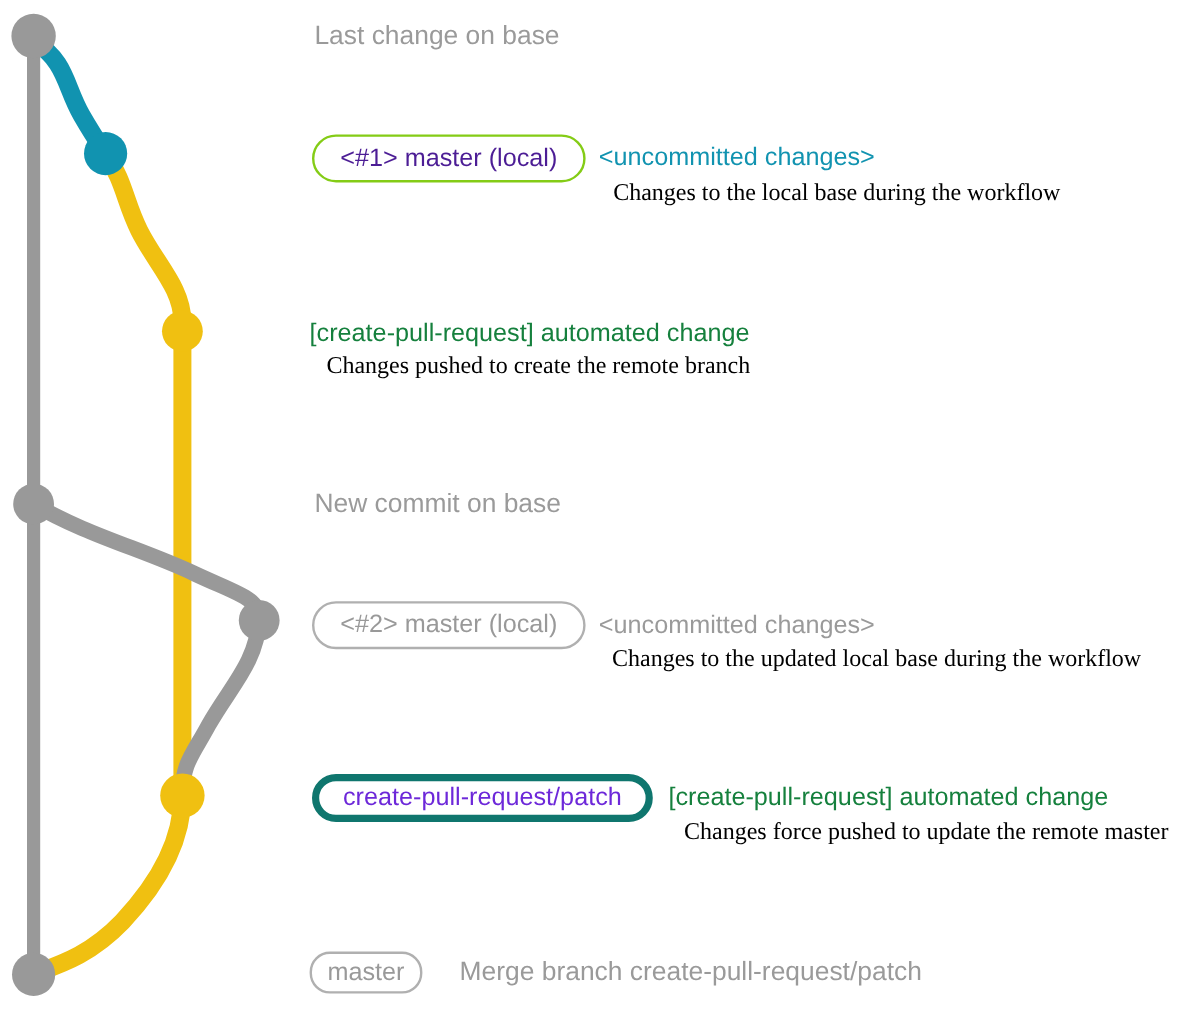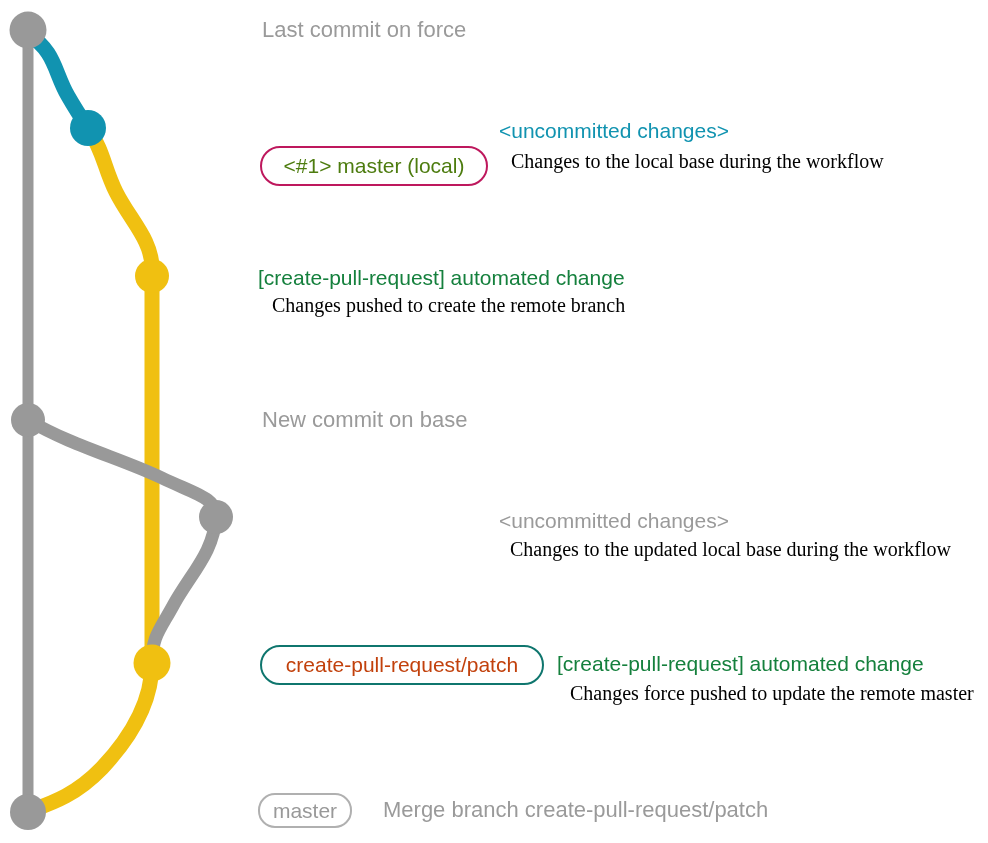--- a/index.html
+++ b/index.html
@@ -31,23 +31,23 @@
     position: absolute;
     box-sizing: border-box;
     display: flex;
     align-items: center;
     justify-content: center;
     border-radius: 20px;
     font-size: 21px;
     white-space: nowrap;
     background: #ffffff;
   }
-  .tag-teal   { border: 2px solid #be185d; color: #4d7c0f; margin-top: 34px; }
+  .tag-teal   { border: 2px solid #84cc16; color: #4c1d95; }
   .tag-gray   { border: 2px solid #b0b0b0; color: #999999; }
-  .tag-yellow { border: 2px solid #0f766e; color: #c2410c; }
+  .tag-yellow { border: 6px solid #0f766e; color: #6d28d9; }
 
   .tag-1 { left: 260px; top: 112px; width: 228px; height: 40px; }
   .tag-2 { left: 260px; top: 501px; width: 228px; height: 40px; }
   .tag-3 { left: 260px; top: 645px; width: 284px; height: 40px; }
   .tag-4 { left: 258px; top: 793px; width: 94px;  height: 35px; border-radius: 17px; }
 
   .l-last  { left: 262px; top: 30px;  }
   .l-unc1  { left: 499px; top: 131px; }
   .l-sub1  { left: 511px; top: 161px; }
   .l-auto1 { left: 258px; top: 278px; }
@@ -78,31 +78,32 @@
 
     <circle cx="28" cy="30" r="18.5" fill="#999999"></circle>
     <circle cx="88" cy="128" r="18" fill="#1193b0"></circle>
     <circle cx="152" cy="276" r="17" fill="#f0c011"></circle>
     <circle cx="28" cy="420" r="17" fill="#999999"></circle>
     <circle cx="216" cy="517" r="17" fill="#999999"></circle>
     <circle cx="152" cy="663" r="18.5" fill="#f0c011"></circle>
     <circle cx="28" cy="812" r="18" fill="#999999"></circle>
   </svg>
 
-  <div class="lbl sans22 c-gray l-last">Last commit on force</div>
+  <div class="lbl sans22 c-gray l-last">Last change on base</div>
 
   <div class="tag tag-teal tag-1">&lt;#1&gt; master (local)</div>
   <div class="lbl sans21 c-teal l-unc1">&lt;uncommitted changes&gt;</div>
   <div class="lbl serif20 l-sub1">Changes to the local base during the workflow</div>
 
   <div class="lbl sans21 c-yellow l-auto1">[create-pull-request] automated change</div>
   <div class="lbl serif20 l-sub2">Changes pushed to create the remote branch</div>
 
   <div class="lbl sans22 c-gray l-new">New commit on base</div>
 
+  <div class="tag tag-gray tag-2">&lt;#2&gt; master (local)</div>
   <div class="lbl sans21 c-gray l-unc2">&lt;uncommitted changes&gt;</div>
   <div class="lbl serif20 l-sub3">Changes to the updated local base during the workflow</div>
 
   <div class="tag tag-yellow tag-3">create-pull-request/patch</div>
   <div class="lbl sans21 c-yellow l-auto2">[create-pull-request] automated change</div>
   <div class="lbl serif20 l-sub4">Changes force pushed to update the remote master</div>
 
   <div class="tag tag-gray tag-4">master</div>
   <div class="lbl sans22 c-gray l-merge">Merge branch create-pull-request/patch</div>
 

